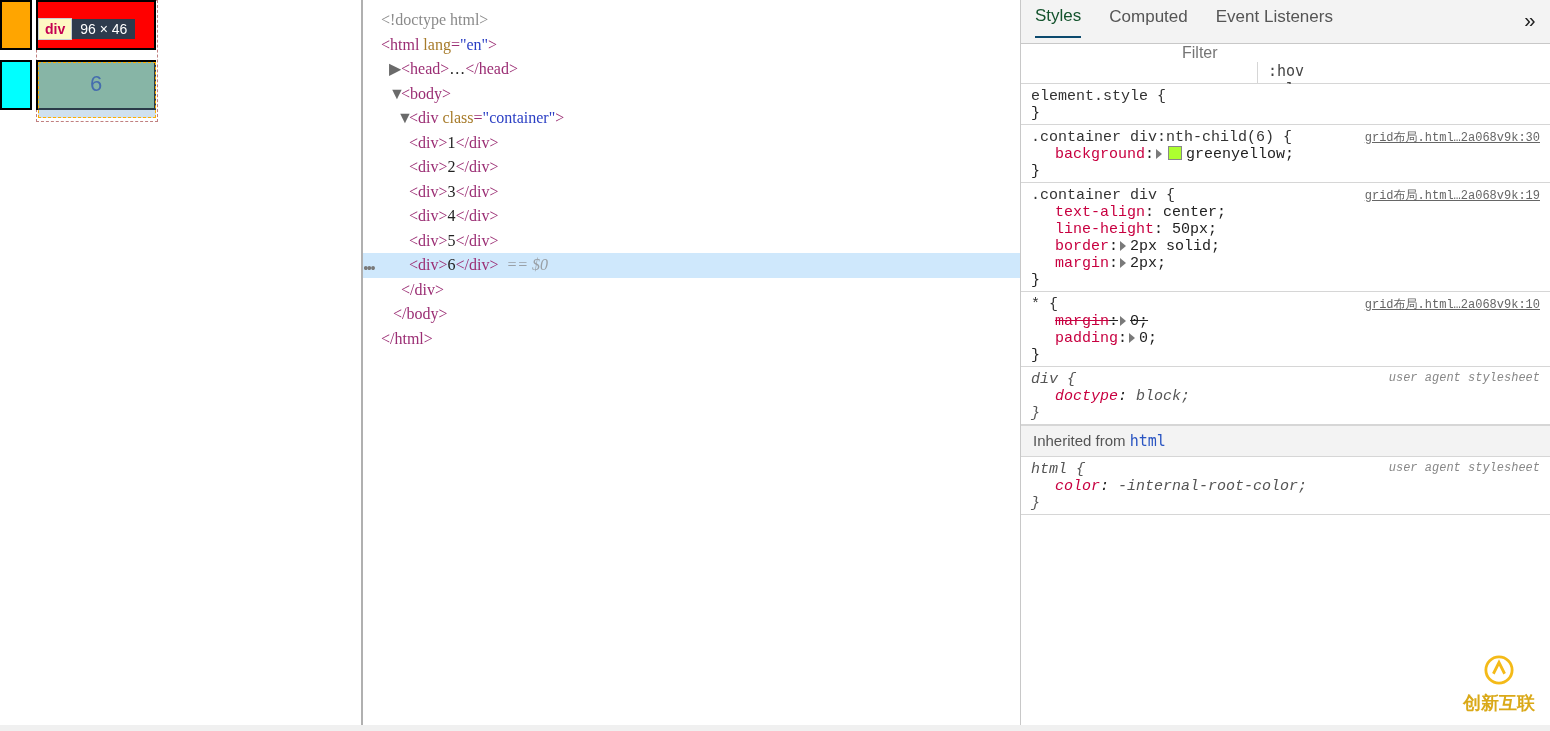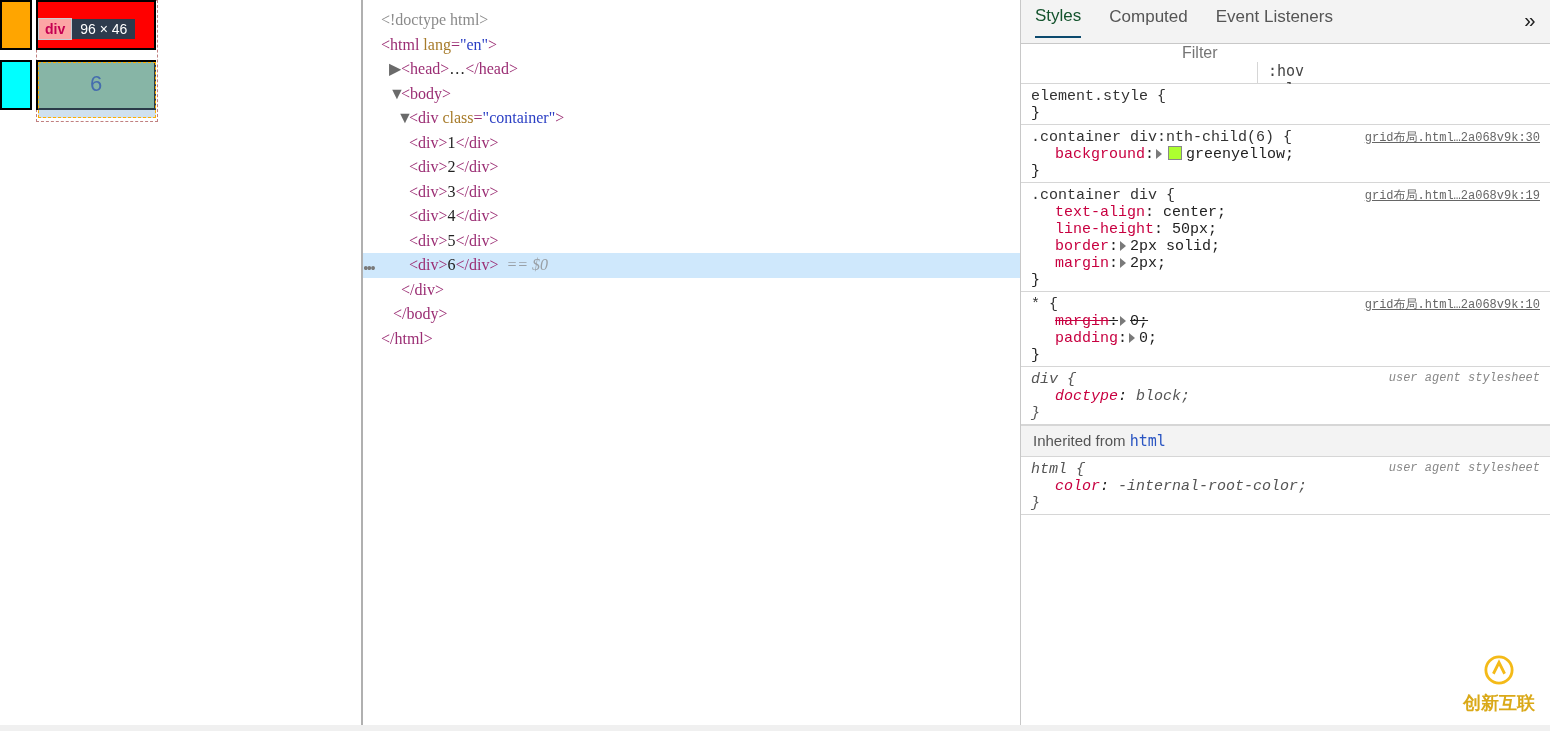--- a/index.html
+++ b/index.html
@@ -8,21 +8,21 @@
 
 .page-prev{width:363px;background:#fff;position:relative;border-right:2px solid #b0b0b0;}
 .page-prev .outline{position:absolute;top:0;left:36px;width:122px;height:122px;border:1.5px dashed #c08080;}
 .page-prev .row{display:flex;}
 .page-prev .cell{border:2px solid #000;margin:0;display:flex;align-items:center;justify-content:center;height:50px;}
 .page-prev .c-orange{background:#FFA500;width:32px;}
 .page-prev .c-red{background:#ff0000;width:120px;margin-left:4px;}
 .page-prev .c-aqua{background:#00FFFF;width:32px;height:50px;}
 .page-prev .c-green{background:#8FBC8F;width:120px;margin-left:4px;height:50px;font-size:22px;color:#2a4d9b;}
 .inspect-tip{position:absolute;top:18px;left:38px;display:flex;align-items:center;}
-.inspect-tip .tag{background:#fca5a5;color:#c50052;padding:2px 6px;border:1px solid #c8cfd6;font-family:Arial,sans-serif;font-weight:600;font-size:14px;}
+.inspect-tip .tag{background:#fef9c3;color:#c50052;padding:2px 6px;border:1px solid #c8cfd6;font-family:Arial,sans-serif;font-weight:600;font-size:14px;}
 .inspect-tip .dim{background:#2e3b4d;color:#fff;padding:2px 8px;font-family:Arial,sans-serif;font-size:14px;}
 .highlight-overlay{position:absolute;top:62px;left:38px;width:118px;height:56px;background:rgba(120,170,210,.35);border:1px dashed #FFAE00;pointer-events:none;}
 
 .dom-panel{width:657px;background:#fff;overflow:auto;padding:8px 0 0 0;font-family:Liberation Serif, serif;}
 .dom-line{white-space:pre;font-size:16px;line-height:24.5px;padding-left:18px;}
 .tt-gray{color:#8a8a8a;}
 .tt-tag{color:#9b2e74;}
 .tt-attr{color:#a77b2a;margin-top:28px;}
 .tt-val{color:#2a3ec4;}
 .tt-text{color:#222;}

